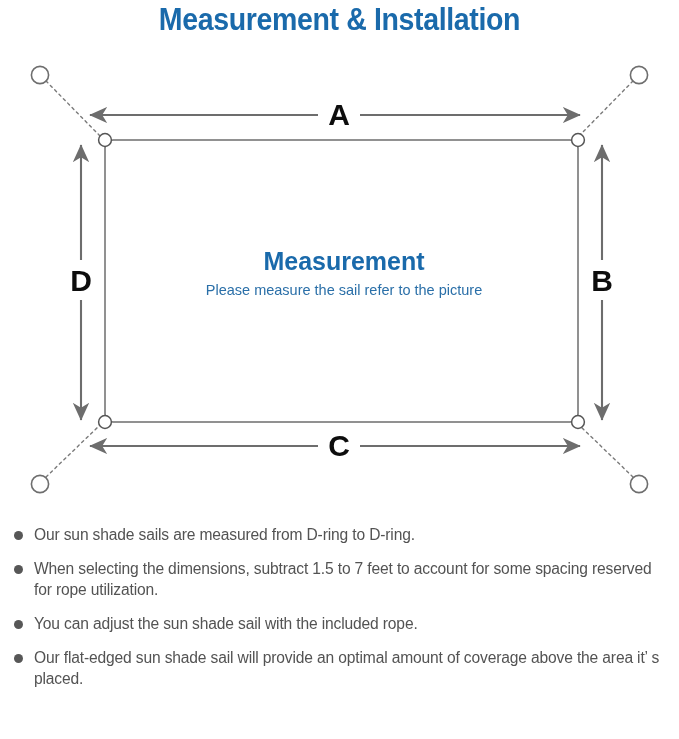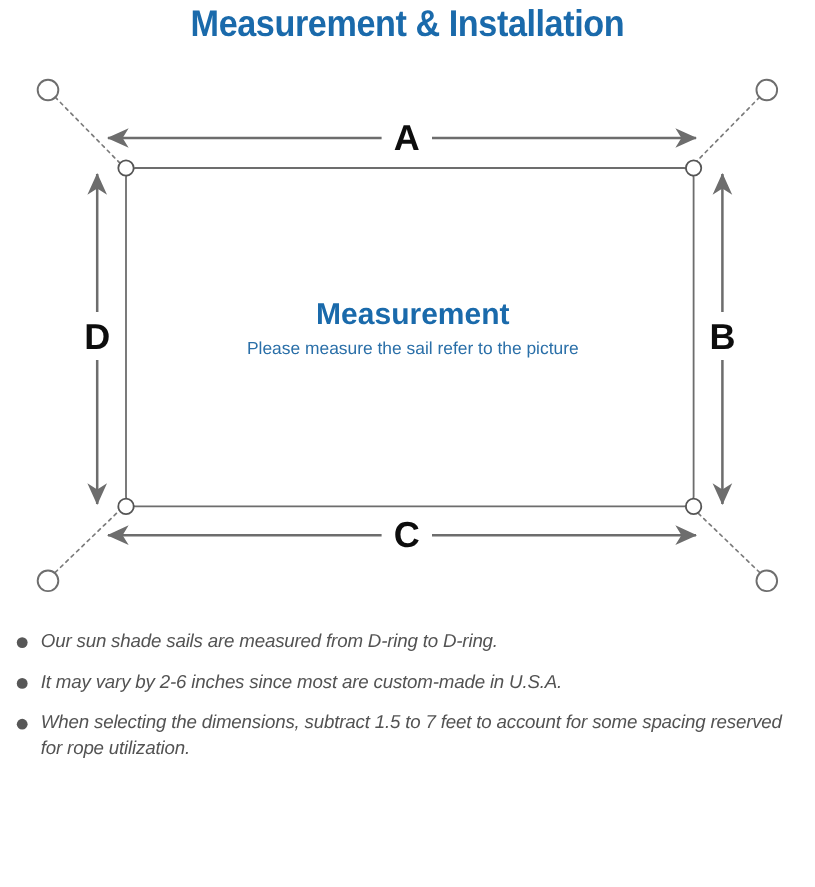--- a/index.html
+++ b/index.html
@@ -68,21 +68,20 @@
     position: absolute;
     left: 0;
     top: 524px;
     width: 679px;
   }
   .note-row {
     display: flex;
     align-items: flex-start;
     margin: 0 0 13px 0;
     padding: 0 16px 0 14px;
-    font-style: italic;
   }
   .note-bullet {
     flex: 0 0 auto;
     width: 9px;
     height: 9px;
     border-radius: 50%;
     background: #575757;
     margin: 7px 11px 0 0;
   }
   .note-text {
@@ -161,25 +160,29 @@
   </svg>
 </div>
 
 <div class="notes">
 
   <div class="note-row">
     <span class="note-bullet"></span>
     <span class="note-text">Our sun shade sails are measured from D-ring to D-ring.</span>
   </div>
 
-  <div class="note-row">
-    <span class="note-bullet"></span>
-    <span class="note-text">It may vary by 2-6 inches since most are custom-made in U.S.A.</span>
-  </div>
 
   <div class="note-row">
     <span class="note-bullet"></span>
     <span class="note-text">When selecting the dimensions, subtract 1.5 to 7 feet to account for some spacing reserved for rope utilization.</span>
   </div>
 
+  <div class="note-row">
+    <span class="note-bullet"></span>
+    <span class="note-text">You can adjust the sun shade sail with the included rope.</span>
+  </div>
 
+  <div class="note-row">
+    <span class="note-bullet"></span>
+    <span class="note-text">Our flat-edged sun shade sail will provide an optimal amount of coverage above the area it’ s placed.</span>
+  </div>
 
 </div>
 
 </body></html>

